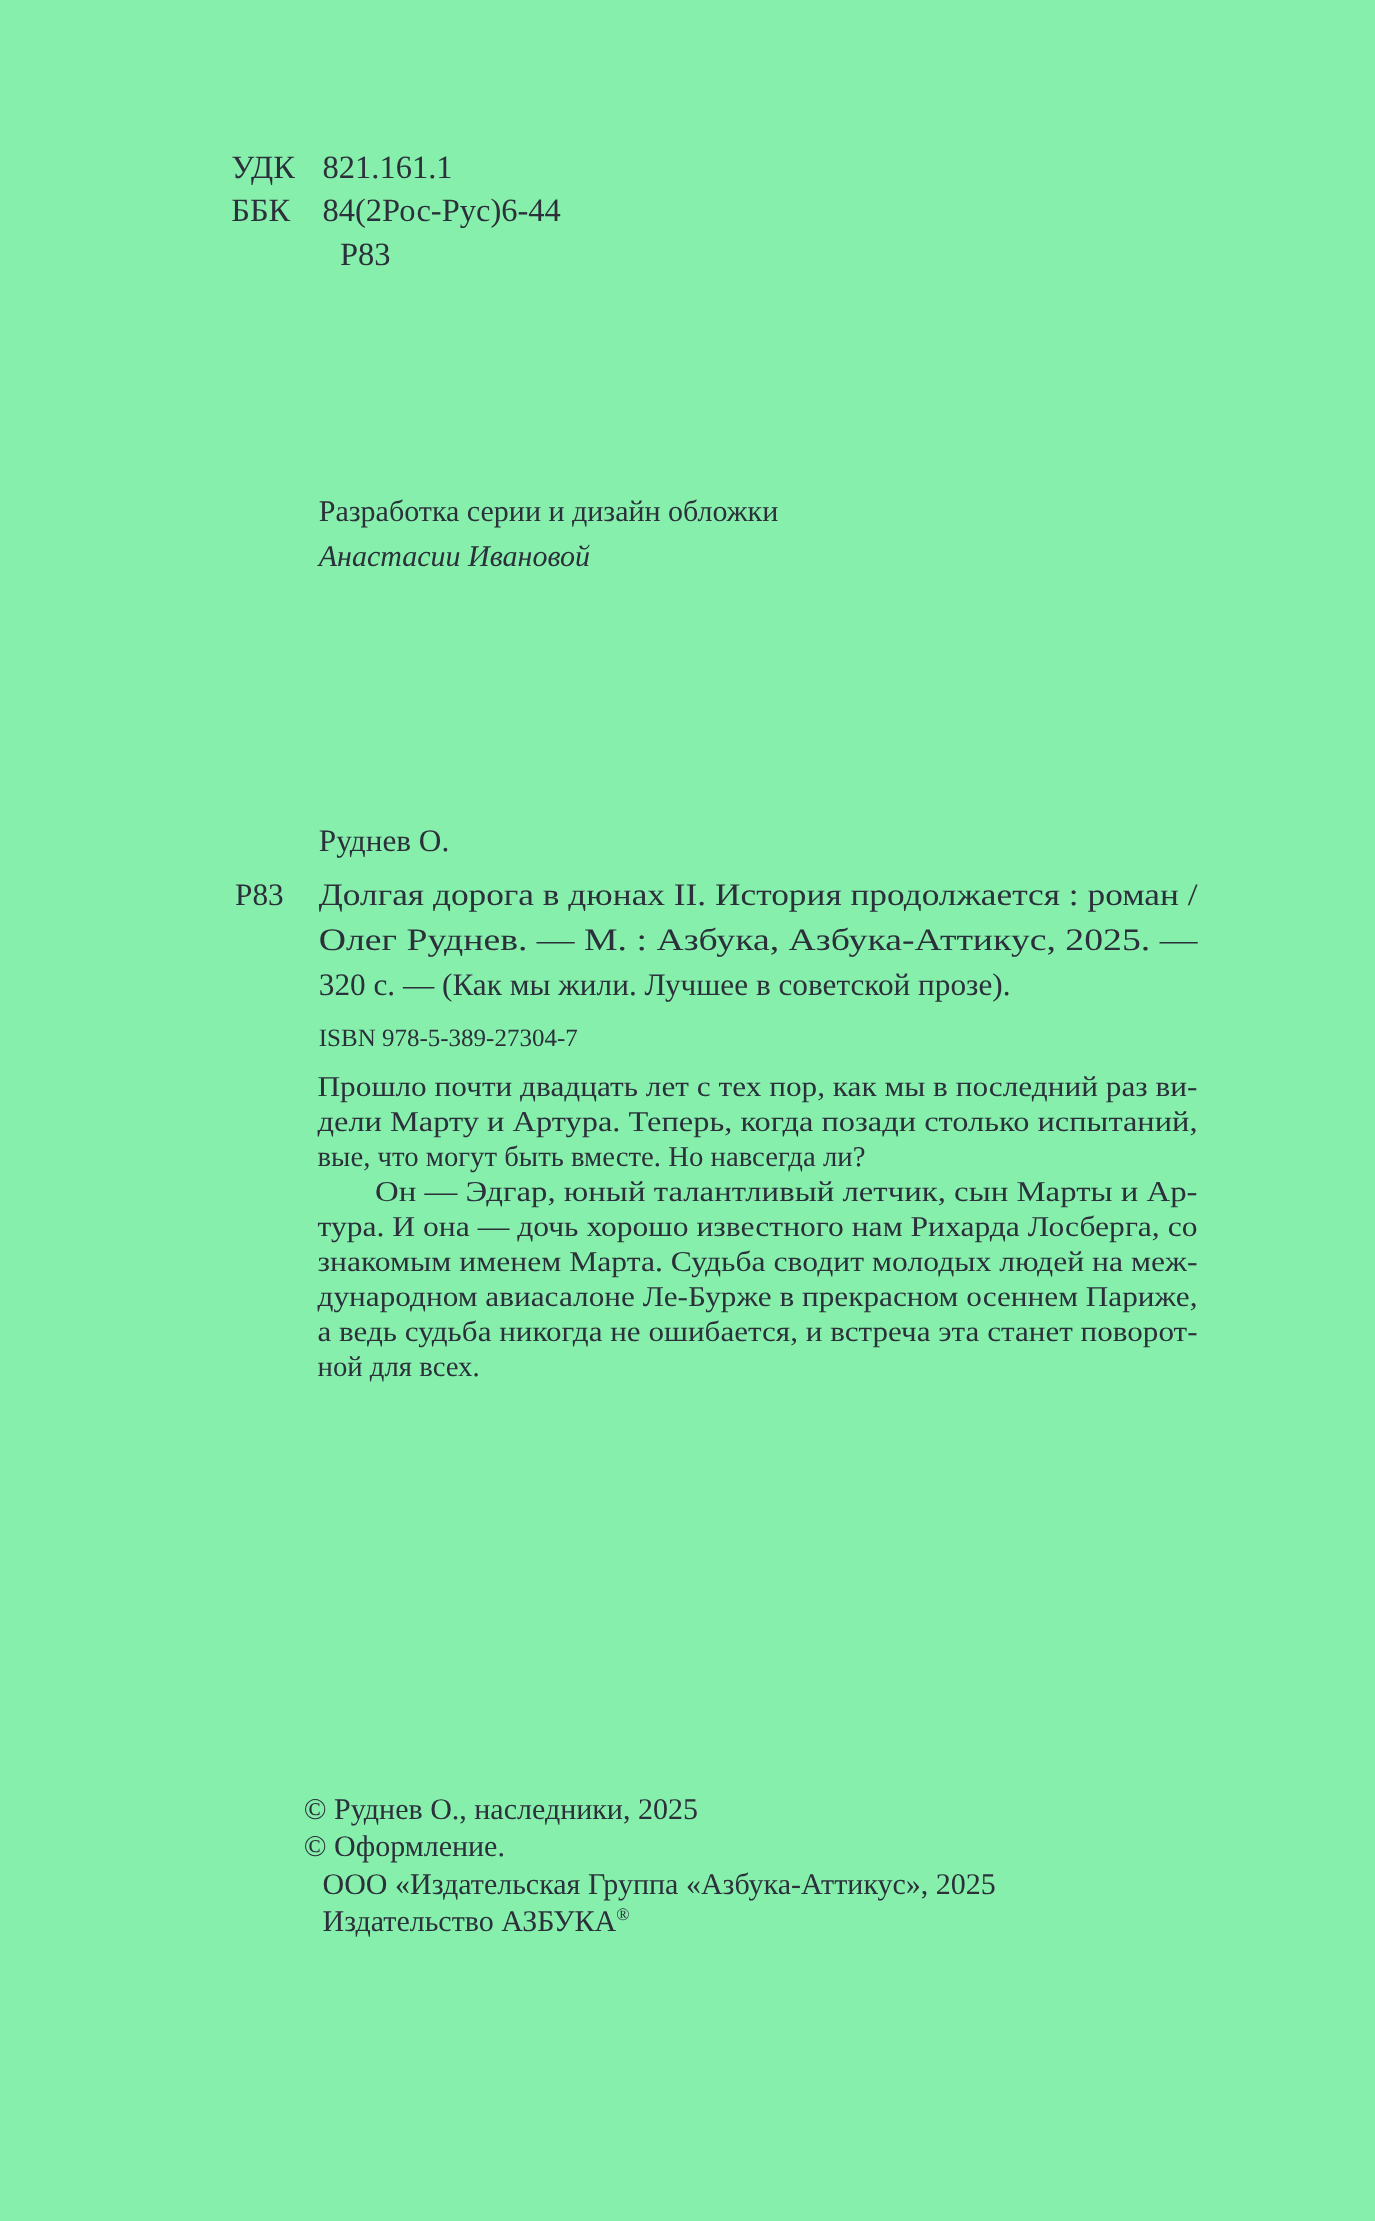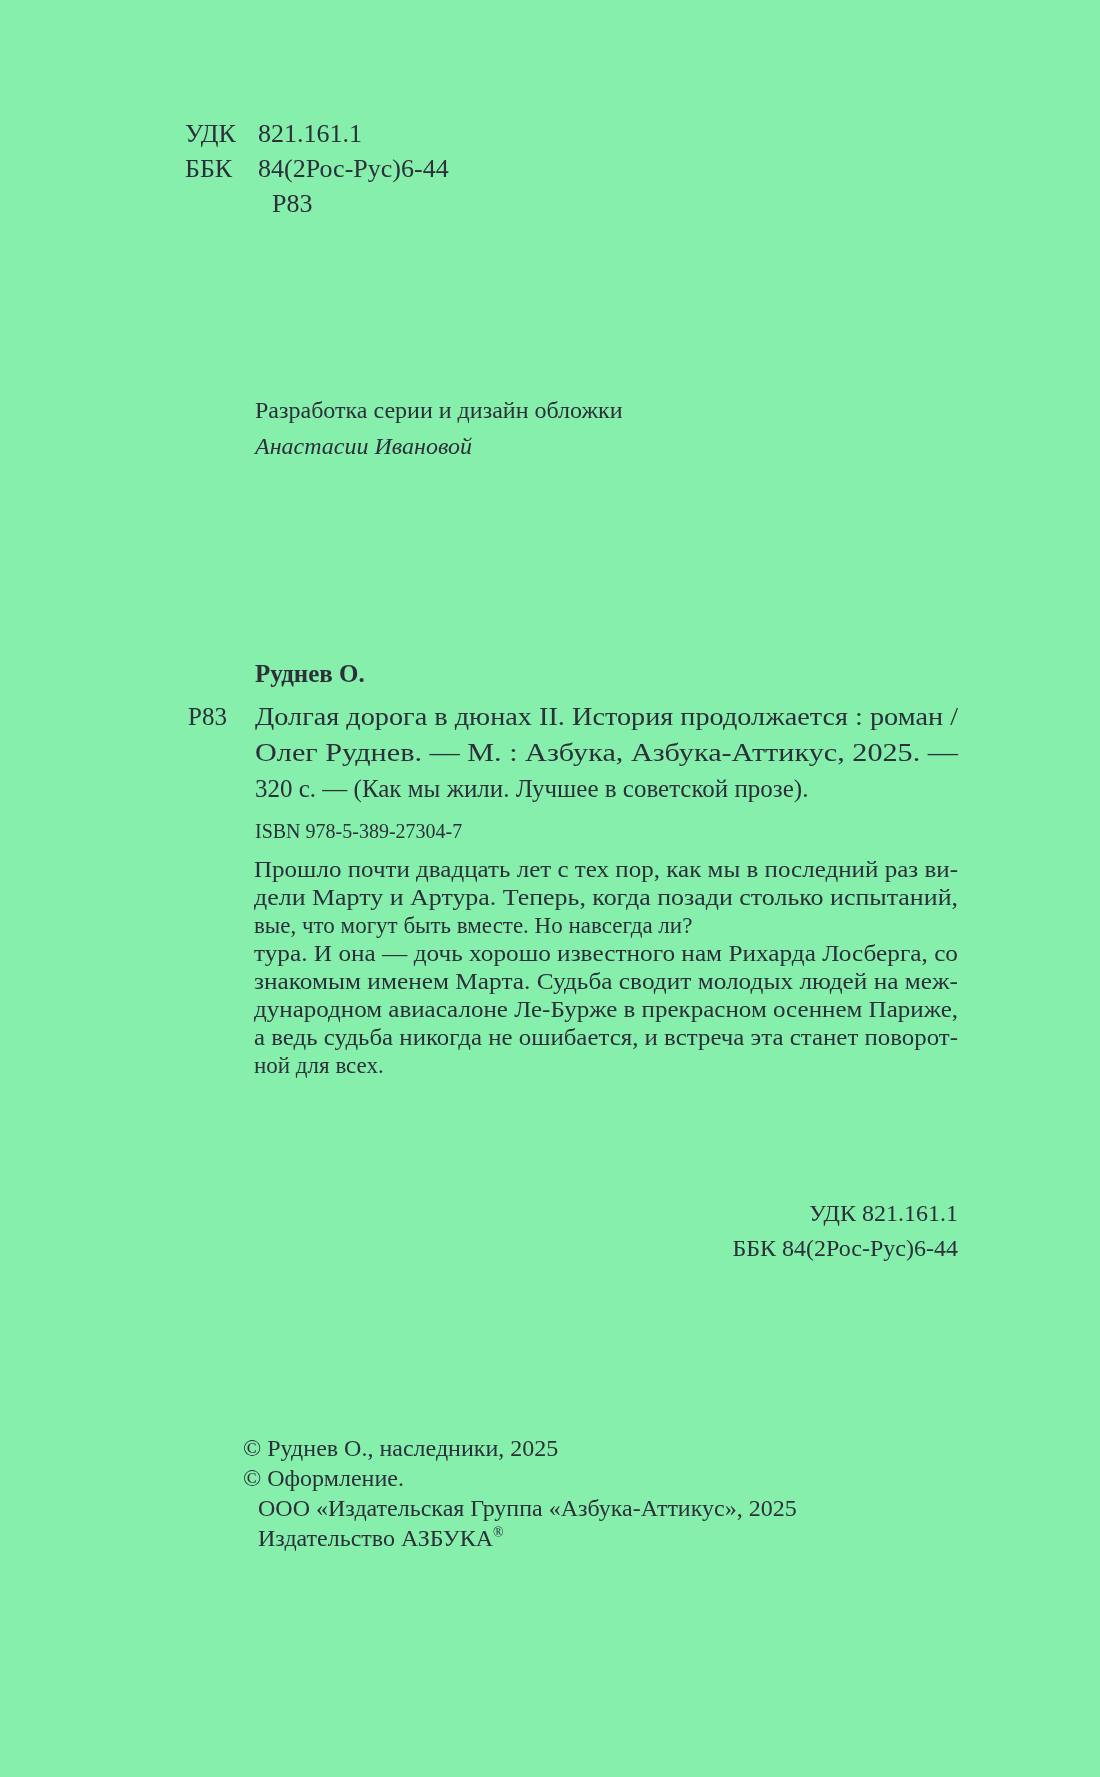--- a/index.html
+++ b/index.html
@@ -18,21 +18,21 @@
   .codes-top { left: 185px; top: 116px; font-size: 26px; line-height: 35px; }
   .codes-top .row { display: flex; }
   .codes-top .lbl { width: 73px; flex: 0 0 73px; }
   .codes-top .sign { margin-left: 87px; }
 
   
   .credit { left: 255px; top: 392px; font-size: 24px; line-height: 36px; }
   .credit .it { font-style: italic; }
 
   
-  .author-heading { left: 255px; top: 660px; font-size: 25px; font-weight: bold; }
+  .author-heading { left: 255px; top: 660px; font-size: 25px; font-weight: normal; }
   .entry-code { left: 188px; top: 699px; font-size: 25px; line-height: 36px; }
   .biblio { left: 255px; top: 699px; width: 703px; font-size: 25px; line-height: 36px; }
   .isbn { left: 255px; top: 820px; font-size: 20px; }
 
   
   .annotation { left: 254px; top: 856px; width: 704px; font-size: 23px; line-height: 28px; }
 
   
   .line { width: 100%; height: auto; white-space: nowrap; }
   .line > span { display: inline-block; white-space: nowrap; transform-origin: left center; }
@@ -82,32 +82,29 @@
 
   <div class="abs isbn">ISBN 978-5-389-27304-7</div>
 
   <div class="abs annotation">
     <div>
       <div class="line"><span style="transform: scaleX(1.08836);">Прошло почти двадцать лет с тех пор, как мы в последний раз ви-</span></div>
       <div class="line"><span style="transform: scaleX(1.12784);">дели Марту и Артура. Теперь, когда позади столько испытаний,</span></div>
       <div class="line"><span style="transform: scaleX(1);">вые, что могут быть вместе. Но навсегда ли?</span></div>
     </div>
     <div>
+      <div class="line ind"><span style="transform: scaleX(1.14097);">Он — Эдгар, юный талантливый летчик, сын Марты и Ар-</span></div>
       <div class="line"><span style="transform: scaleX(1.09887);">тура. И она — дочь хорошо известного нам Рихарда Лосберга, со</span></div>
       <div class="line"><span style="transform: scaleX(1.10081);">знакомым именем Марта. Судьба сводит молодых людей на меж-</span></div>
       <div class="line"><span style="transform: scaleX(1.08789);">дународном авиасалоне Ле-Бурже в прекрасном осеннем Париже,</span></div>
       <div class="line"><span style="transform: scaleX(1.08211);">а ведь судьба никогда не ошибается, и встреча эта станет поворот-</span></div>
       <div class="line"><span style="transform: scaleX(1);">ной для всех.</span></div>
     </div>
   </div>
 
-  <div class="abs codes-bottom">
-    <div>УДК 821.161.1</div>
-    <div>ББК 84(2Рос-Рус)6-44</div>
-  </div>
 
   <div class="abs copyright">
     <div>© Руднев О., наследники, 2025</div>
     <div>© Оформление.</div>
     <div class="ind2">ООО «Издательская Группа «Азбука-Аттикус», 2025</div>
     <div class="ind2"><span>Издательство АЗБУКА</span><sup>®</sup></div>
   </div>
 
 </div>
 

